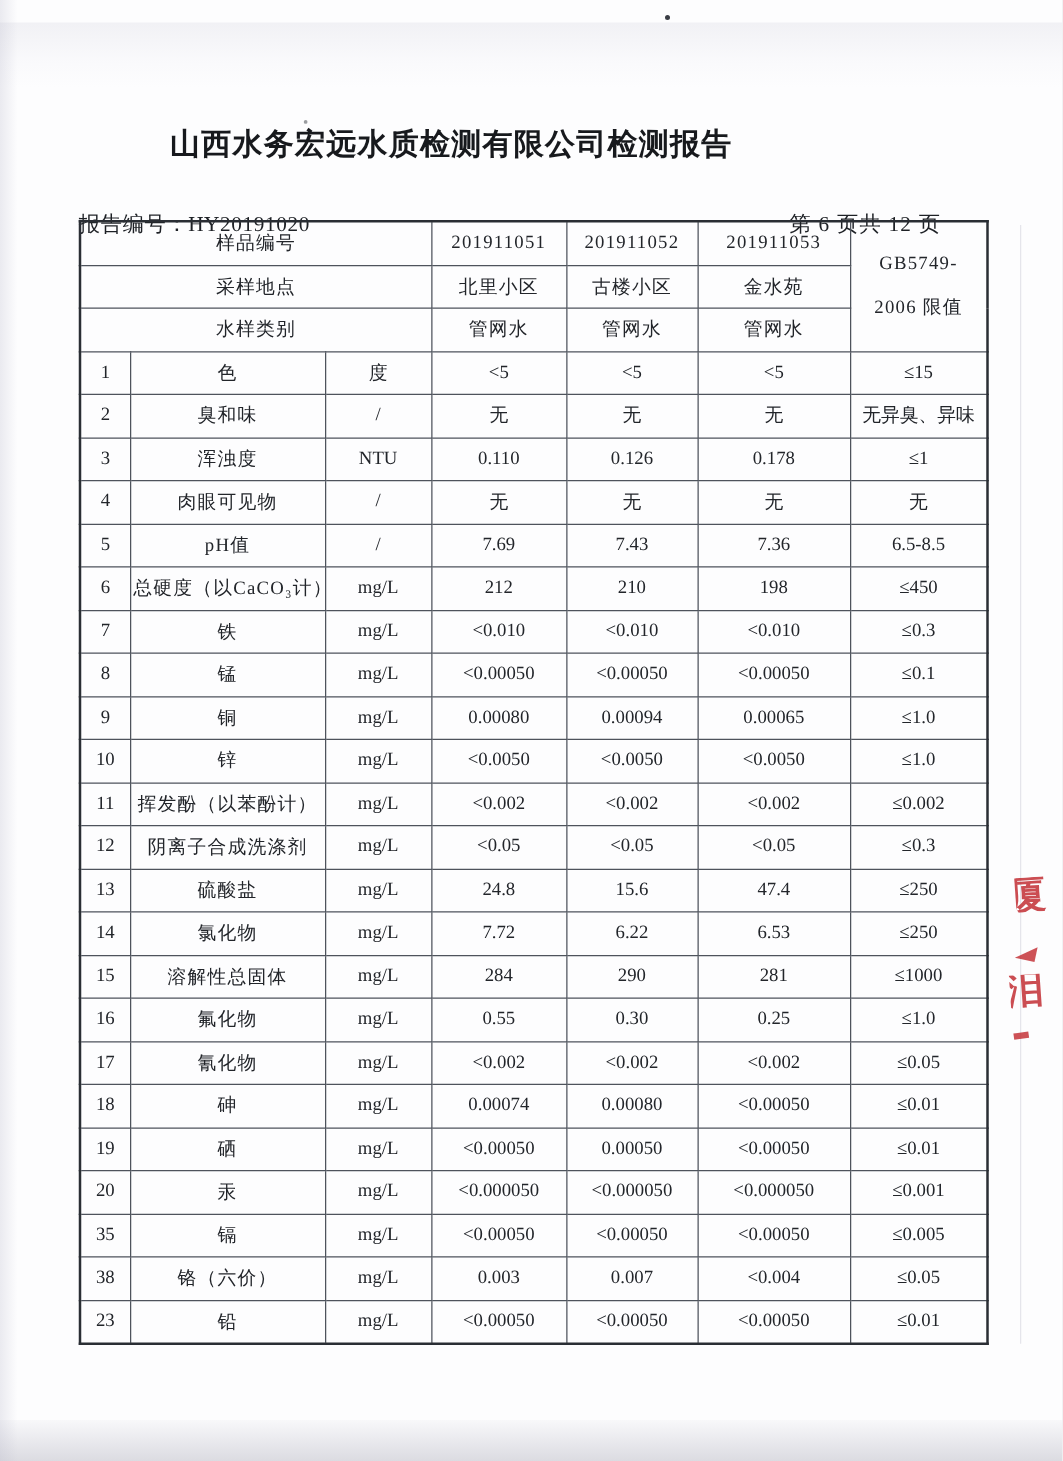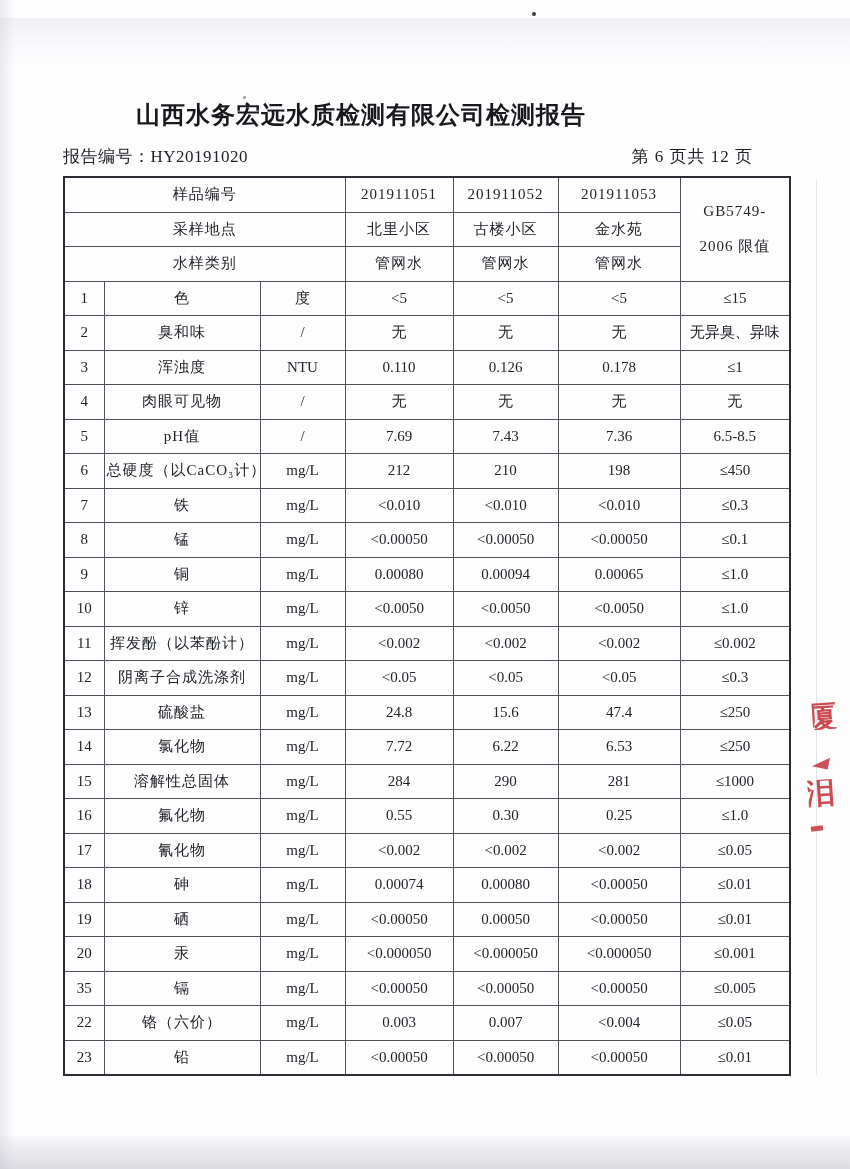--- a/index.html
+++ b/index.html
@@ -40,21 +40,21 @@
   .doc-title{
     position:absolute;left:0;top:99px;width:722px;
     text-align:center;font-size:24px;font-weight:bold;
     letter-spacing:1px;color:#17191d;
   }
   .meta-line{
     position:absolute;left:63px;top:145px;width:690px;
     display:flex;justify-content:space-between;align-items:baseline;
     font-size:17px;color:#1d2025;
   }
-  .meta-line .report-no{letter-spacing:.5px;}
+  .meta-line .report-no{letter-spacing:.5px;margin-top:23px;}
   .meta-line .page-ind{letter-spacing:1px;text-align:right;}
   
   table.report{
     position:absolute;left:63px;top:176px;
     border-collapse:collapse;table-layout:fixed;
     width:726px;
     font-size:15px;color:#22252a;
   }
   table.report td{
     border:1.4px solid #4e535c;
@@ -315,21 +315,21 @@
         <tr>
       <td class="num">35</td>
       <td class="item">镉</td>
       <td class="num">mg/L</td>
       <td class="num">&lt;0.00050</td>
       <td class="num">&lt;0.00050</td>
       <td class="num">&lt;0.00050</td>
       <td class="num">≤0.005</td>
     </tr>
         <tr>
-      <td class="num">22</td>
+      <td class="num">38</td>
       <td class="item">铬（六价）</td>
       <td class="num">mg/L</td>
       <td class="num">0.003</td>
       <td class="num">0.007</td>
       <td class="num">&lt;0.004</td>
       <td class="num">≤0.05</td>
     </tr>
         <tr>
       <td class="num">23</td>
       <td class="item">铅</td>

